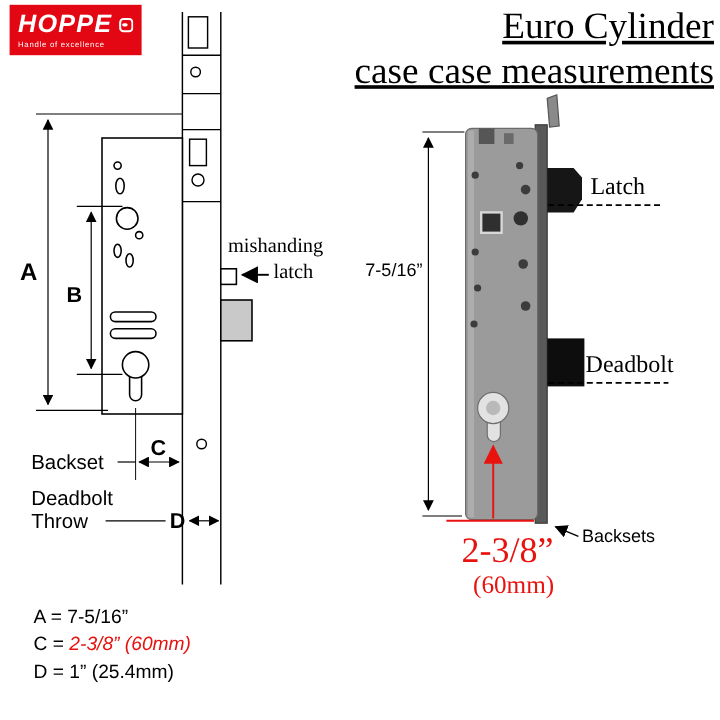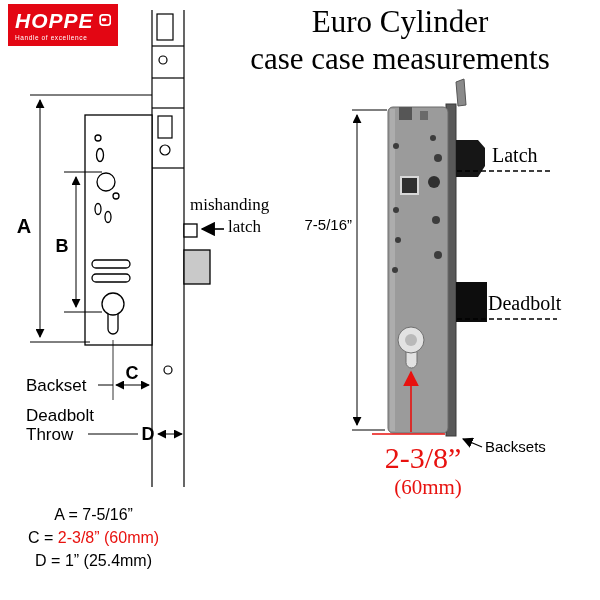--- a/index.html
+++ b/index.html
@@ -1,24 +1,24 @@
 <!DOCTYPE html>
 <html><head>
 <meta charset="utf-8">
 <style>
   html,body{margin:0;padding:0;}
   body{width:600px;height:600px;position:relative;background:#ffffff;font-family:"Liberation Sans",sans-serif;overflow:hidden;}
   .abs{position:absolute;}
   .logo{position:absolute;left:8px;top:4px;width:110px;height:42px;background:#e30613;color:#fff;display:flex;flex-direction:column;justify-content:center;padding:3px 7px;box-sizing:border-box;}
-  .logo-row{display:flex;align-items:flex-start;gap:5px;}
+  .logo-row{display:flex;align-items:center;gap:5px;}
   .logo-text{font-weight:bold;font-size:21px;letter-spacing:1px;font-style:italic;}
   .logo-tagline{font-size:6.5px;letter-spacing:.6px;margin-top:1px;}
-  .title{position:absolute;left:205px;top:3px;width:390px;text-align:center;font-family:"Liberation Serif",serif;font-size:31px;line-height:37px;color:#000;}
-  .legend{position:absolute;left:28px;top:503px;font-size:16px;color:#000;line-height:23px;text-align:center;}
-  .red{color:#e8120f;}
+  .title{position:absolute;left:205px;top:3px;width:390px;text-align:right;font-family:"Liberation Serif",serif;font-size:31px;line-height:37px;color:#000;text-decoration:underline;}
+  .legend{position:absolute;left:28px;top:503px;font-size:16px;color:#000;line-height:23px;}
+  .red{color:#e8120f;font-style:italic;}
   svg text{font-family:"Liberation Sans",sans-serif;fill:#000;}
   svg text.serif{font-family:"Liberation Serif",serif;}
   svg text.redtxt{fill:#e8120f;}
 </style>
 </head>
 <body>
 
 <div class="logo">
   <div class="logo-row">
     <span class="logo-text">HOPPE</span>

